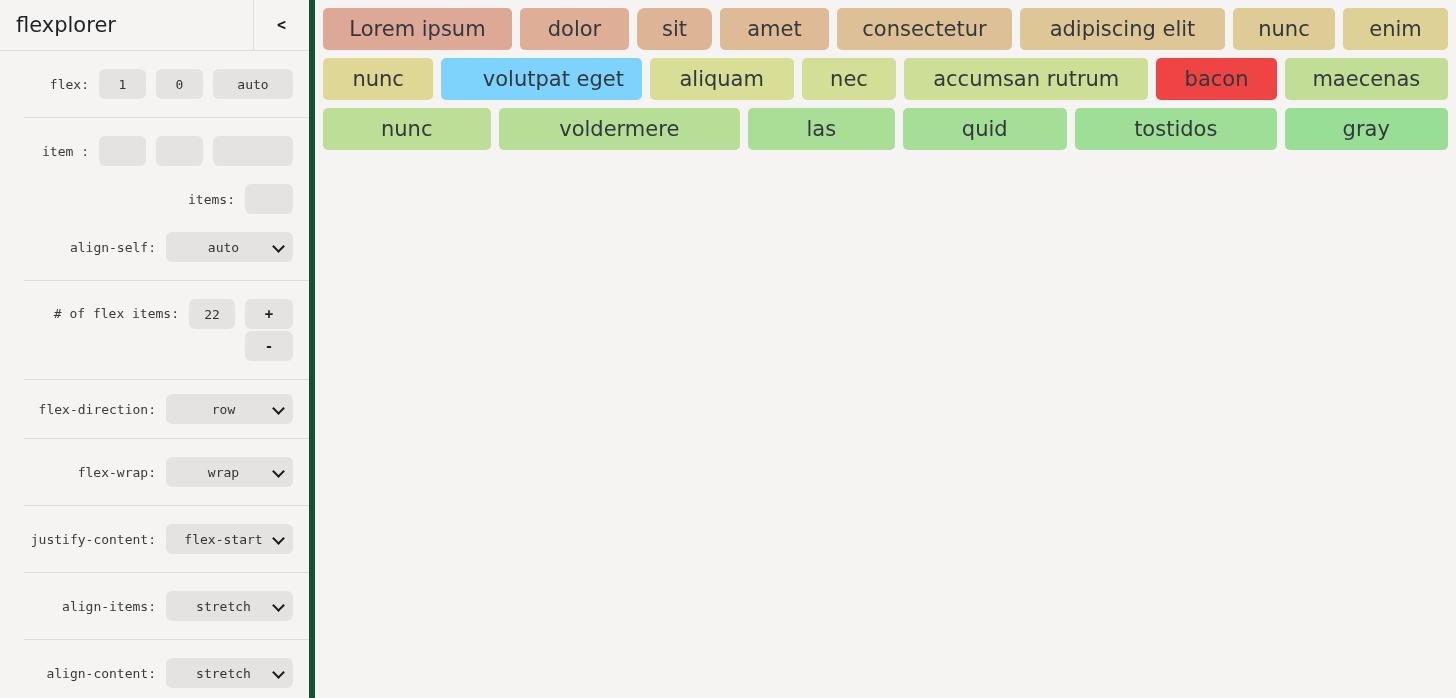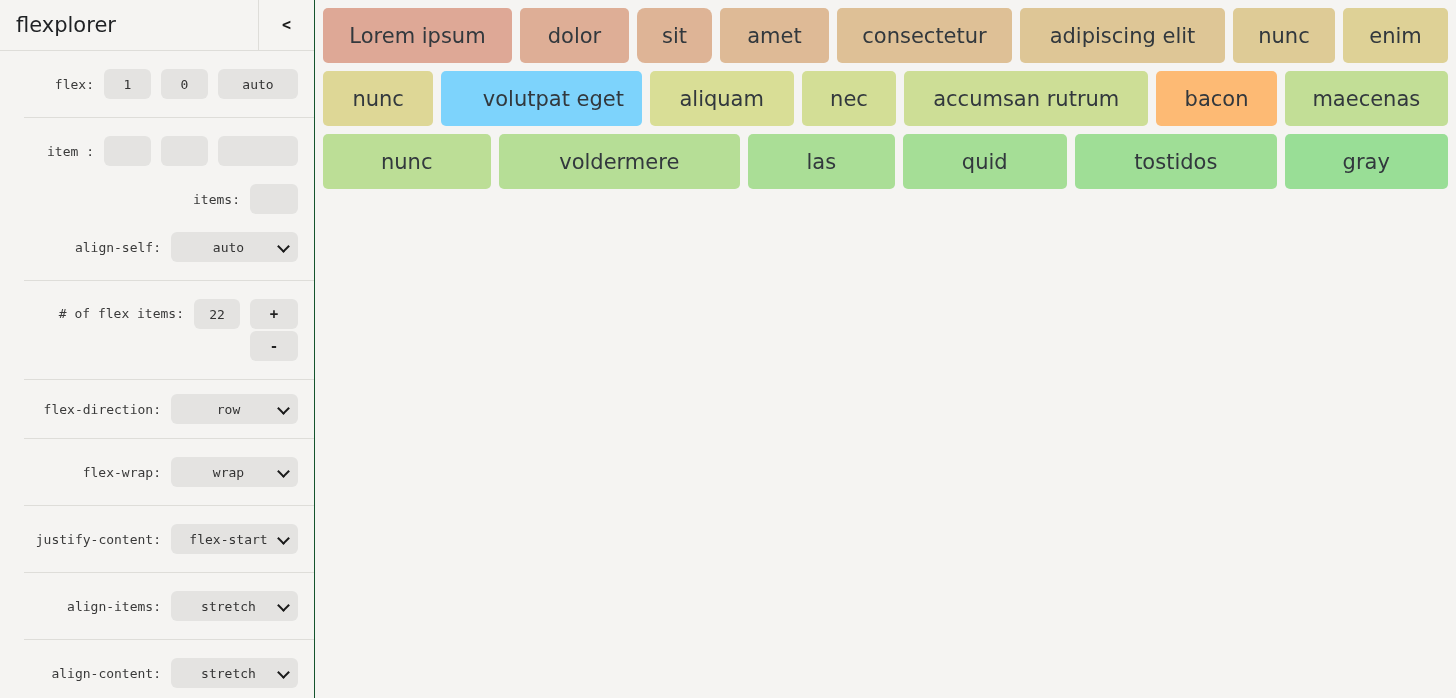--- a/index.html
+++ b/index.html
@@ -8,21 +8,21 @@
     background:#f5f4f2;
     font-family:"DejaVu Sans",sans-serif;
     -webkit-font-smoothing:antialiased;
   }
   .app{display:flex;width:1456px;height:698px;}
 
   
   .sidebar{
     width:315px;min-width:315px;height:698px;
     background:#f5f4f2;
-    border-right:1px solid #14532d;
+    border-right:6px solid #14532d;
     box-sizing:border-box;
     font-family:"DejaVu Sans Mono","Liberation Mono",monospace;
     font-size:13px;color:#333;
   }
   .sidebar-header{
     height:51px;box-sizing:border-box;
     border-bottom:1px solid #deddd9;
     display:flex;align-items:stretch;
   }
   .app-title{
@@ -91,21 +91,21 @@
 
   
   .canvas{
     flex:1;height:698px;box-sizing:border-box;
     padding:4px;
     display:flex;flex-direction:row;flex-wrap:wrap;
     justify-content:flex-start;align-items:stretch;align-content:flex-start;
   }
   .flex-item{
     flex-grow:1;flex-shrink:0;box-sizing:border-box;
-    min-width:0;height:55px;margin:4px;
+    min-width:0;height:42px;margin:4px;
     border-radius:5px;
     display:flex;align-items:center;justify-content:center;
     font-family:"DejaVu Sans",sans-serif;
     font-size:21px;color:#32383d;
     cursor:pointer;white-space:nowrap;overflow:hidden;
   }
 </style>
 </head>
 <body>
 
@@ -219,21 +219,21 @@
       <div class="flex-item" style="background: rgb(222, 186, 150); flex-basis: 100px;">amet</div>
       <div class="flex-item" style="background: rgb(222, 192, 150); flex-basis: 166px;">consectetur</div>
       <div class="flex-item" style="background: rgb(222, 198, 150); flex-basis: 196px;">adipiscing elit</div>
       <div class="flex-item" style="background: rgb(222, 203, 150); flex-basis: 93px;">nunc</div>
       <div class="flex-item" style="background: rgb(222, 209, 150); flex-basis: 96px;">enim</div>
       <div class="flex-item" style="background: rgb(222, 215, 150); flex-basis: 100px;">nunc</div>
       <div class="flex-item" style="background: #7dd3fc; flex-basis: 190px; padding-left: 24px;">volutpat eget</div>
       <div class="flex-item" style="background: rgb(217, 222, 150); flex-basis: 134px;">aliquam</div>
       <div class="flex-item" style="background: rgb(211, 222, 150); flex-basis: 84px;">nec</div>
       <div class="flex-item" style="background: rgb(205, 222, 150); flex-basis: 234px;">accumsan rutrum</div>
-      <div class="flex-item" style="background: #fdba74; flex-basis: 110px;">bacon</div>
+      <div class="flex-item" style="background: #ef4444; flex-basis: 110px;">bacon</div>
       <div class="flex-item" style="background: rgb(194, 222, 150); flex-basis: 153px;">maecenas</div>
       <div class="flex-item" style="background: rgb(188, 222, 150); flex-basis: 137px;">nunc</div>
       <div class="flex-item" style="background: rgb(182, 222, 150); flex-basis: 211px;">voldermere</div>
       <div class="flex-item" style="background: rgb(170, 222, 150); flex-basis: 116px;">las</div>
       <div class="flex-item" style="background: rgb(165, 222, 150); flex-basis: 134px;">quid</div>
       <div class="flex-item" style="background: rgb(159, 222, 150); flex-basis: 171px;">tostidos</div>
       <div class="flex-item" style="background: rgb(153, 222, 150); flex-basis: 133px;">gray</div>
     </main>
 
 </div>

